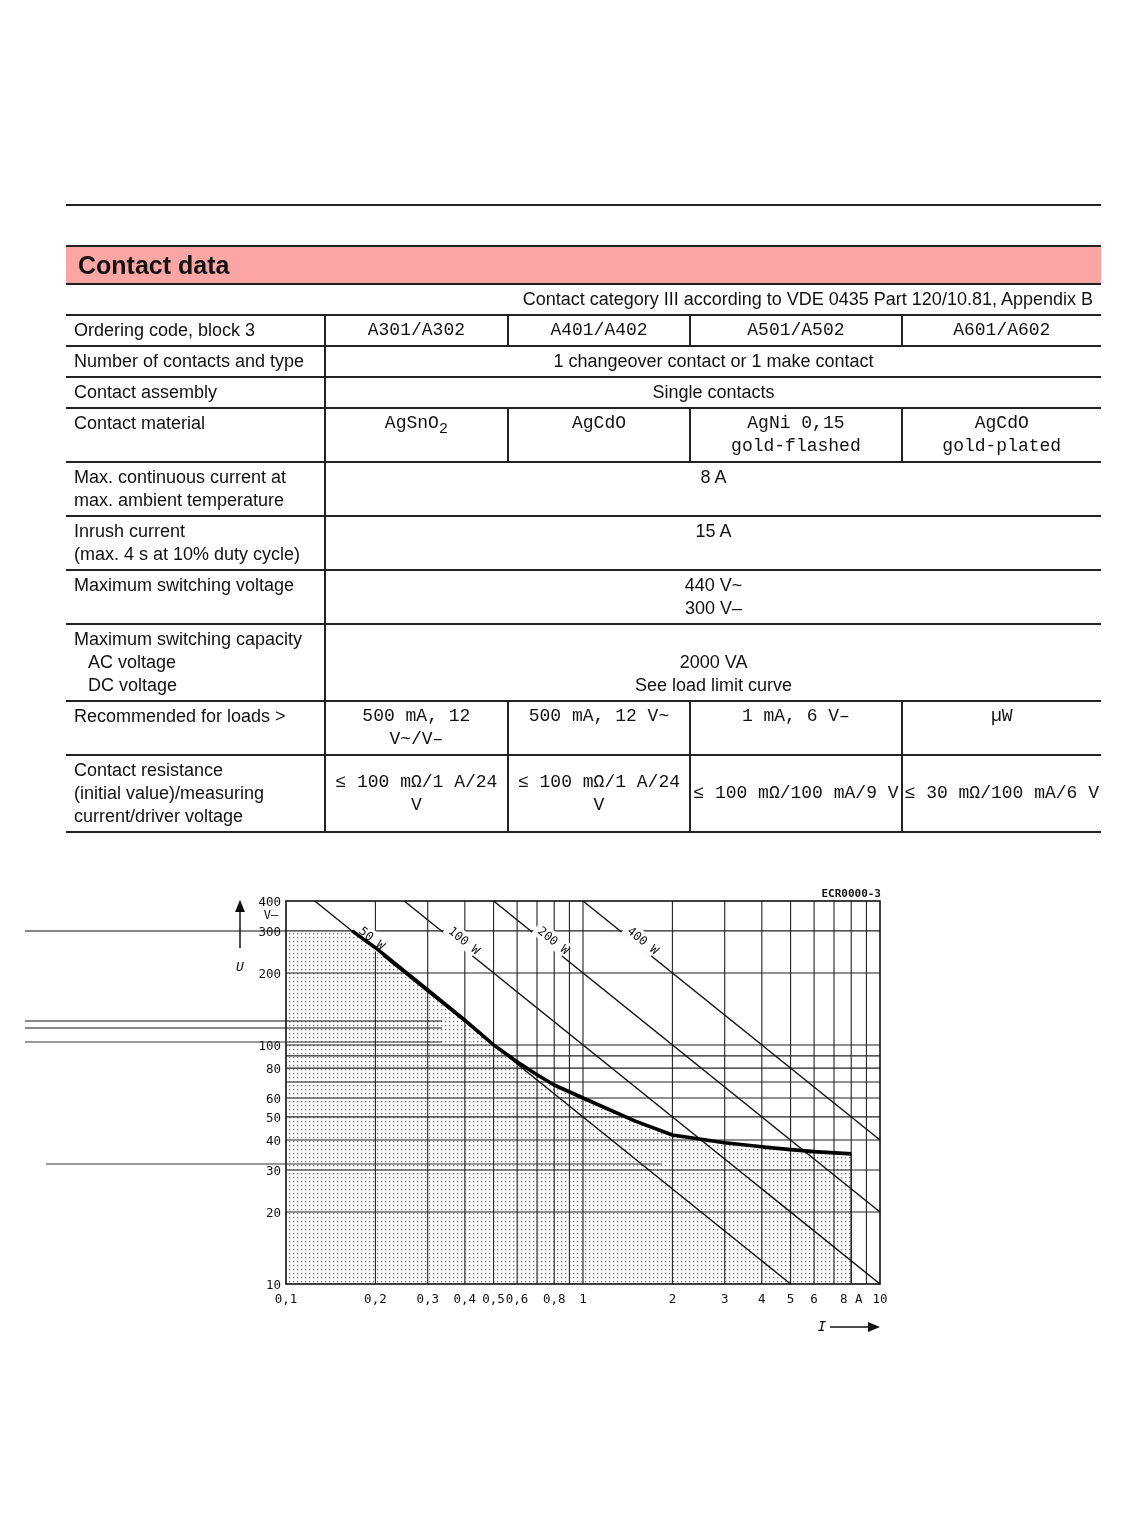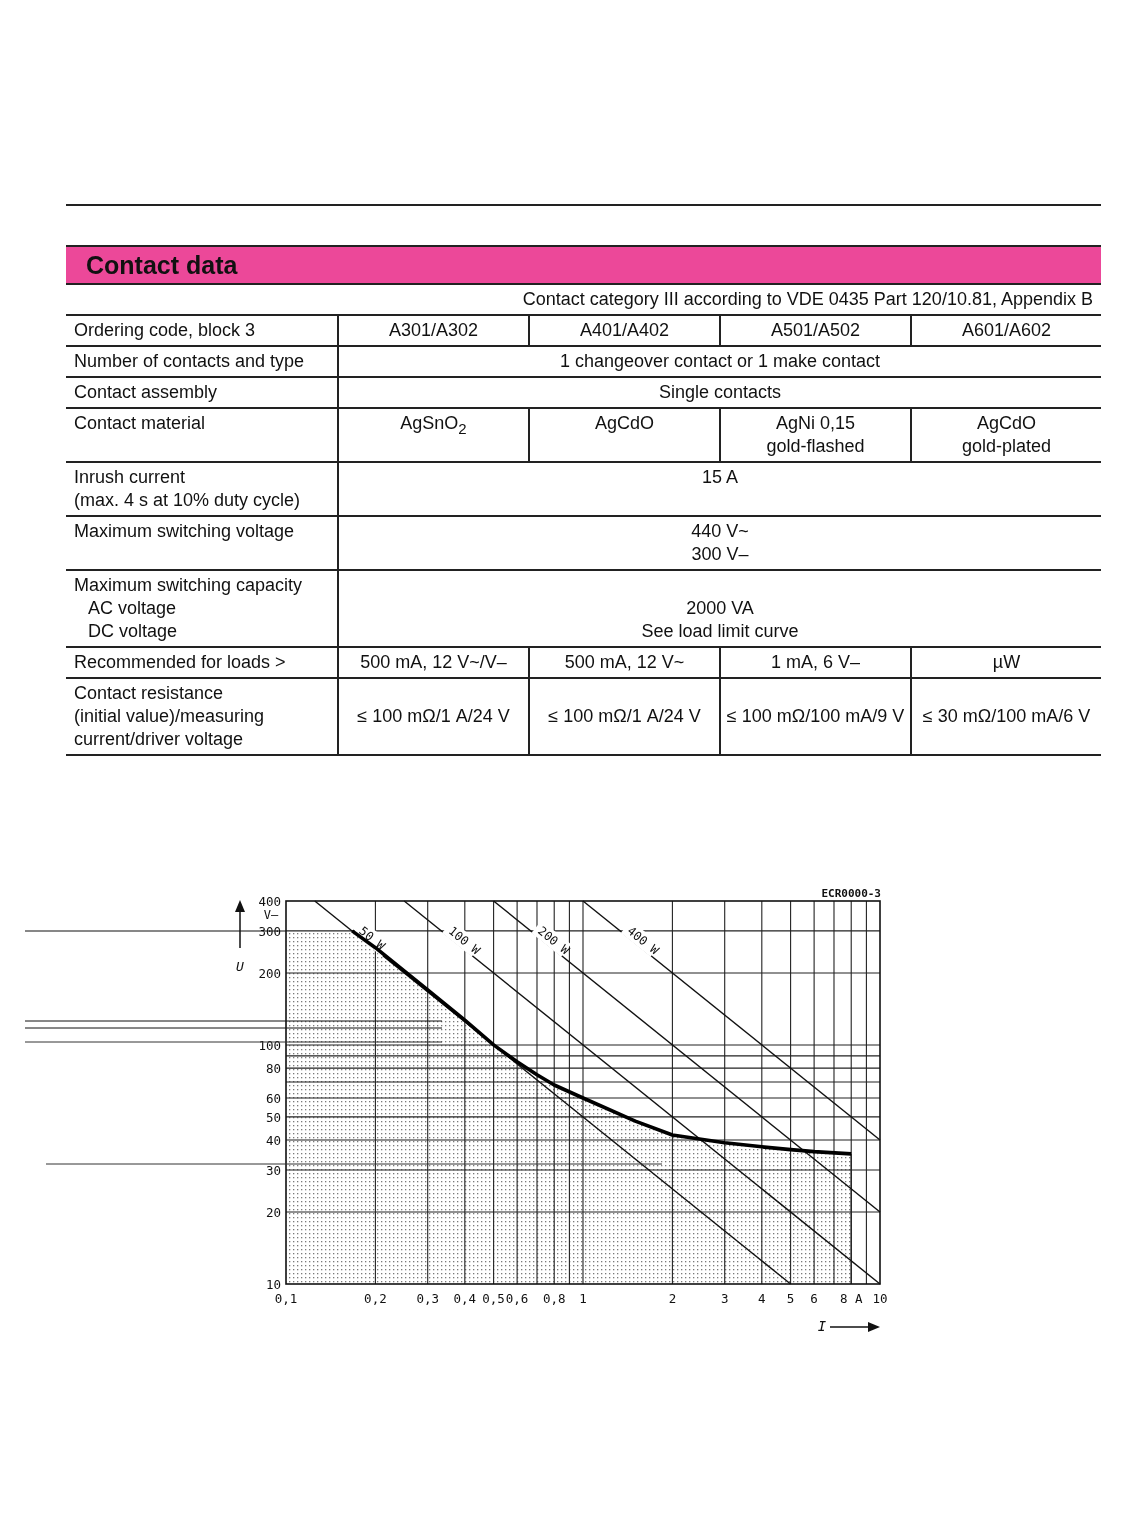--- a/index.html
+++ b/index.html
@@ -3,24 +3,24 @@
 <meta charset="utf-8">
 <style>
   html, body { margin: 0; padding: 0; background: #ffffff; }
   body { width: 1136px; height: 1526px; position: relative; overflow: hidden;
          font-family: "Liberation Sans", sans-serif; color: #111; }
   .top-rule { position: absolute; left: 66px; top: 204px; width: 1035px; height: 0; border-top: 2px solid #222; }
   table.spec { position: absolute; left: 66px; top: 245px; width: 1035px; border-collapse: collapse;
                font-size: 18px; line-height: 23px; }
   table.spec td { border-top: 2px solid #222; border-bottom: 2px solid #222; padding: 3px 8px 3px 8px; vertical-align: top; }
   table.spec td + td { border-left: 2px solid #222; text-align: center; }
-  table.spec tr.title td { background: #ec4899; font-weight: bold; font-size: 25px; line-height: 30px; padding: 3px 20px; margin-left: 40px; }
+  table.spec tr.title td { background: #fca5a5; font-weight: bold; font-size: 25px; line-height: 30px; padding: 3px 12px; margin-left: 40px; }
   table.spec tr.note td { text-align: left; }
   table.spec td.label { width: 255px; }
-  table.spec td.c { width: 173px; }
+  table.spec td.c { width: 173px; font-family: Liberation Mono, monospace; }
   table.spec td.mid { vertical-align: middle; }
   table.spec tr:last-child td { border-bottom: 2px solid #222; }
   .indent { padding-left: 14px; display: block; }
   .chart-wrap { position: absolute; left: 0; top: 860px; width: 1136px; height: 500px; }
   svg text { font-family: "DejaVu Sans Mono", monospace; }
 </style>
 </head>
 <body>
 
 <div class="top-rule"></div>
@@ -57,20 +57,27 @@
       <span>AgCdO</span>
     </td>
     <td class="c">
       <span>AgNi 0,15</span><br>
       <span>gold-flashed</span>
     </td>
     <td class="c">
       <span>AgCdO</span><br>
       <span>gold-plated</span>
     </td>
+  </tr>
+  <tr>
+    <td class="label">
+      <span>Max. continuous current at</span><br>
+      <span>max. ambient temperature</span>
+    </td>
+    <td colspan="4">8 A</td>
   </tr>
   <tr>
     <td class="label">
       <span>Inrush current</span><br>
       <span>(max. 4 s at 10% duty cycle)</span>
     </td>
     <td colspan="4">15 A</td>
   </tr>
   <tr>
     <td class="label">Maximum switching voltage</td>

